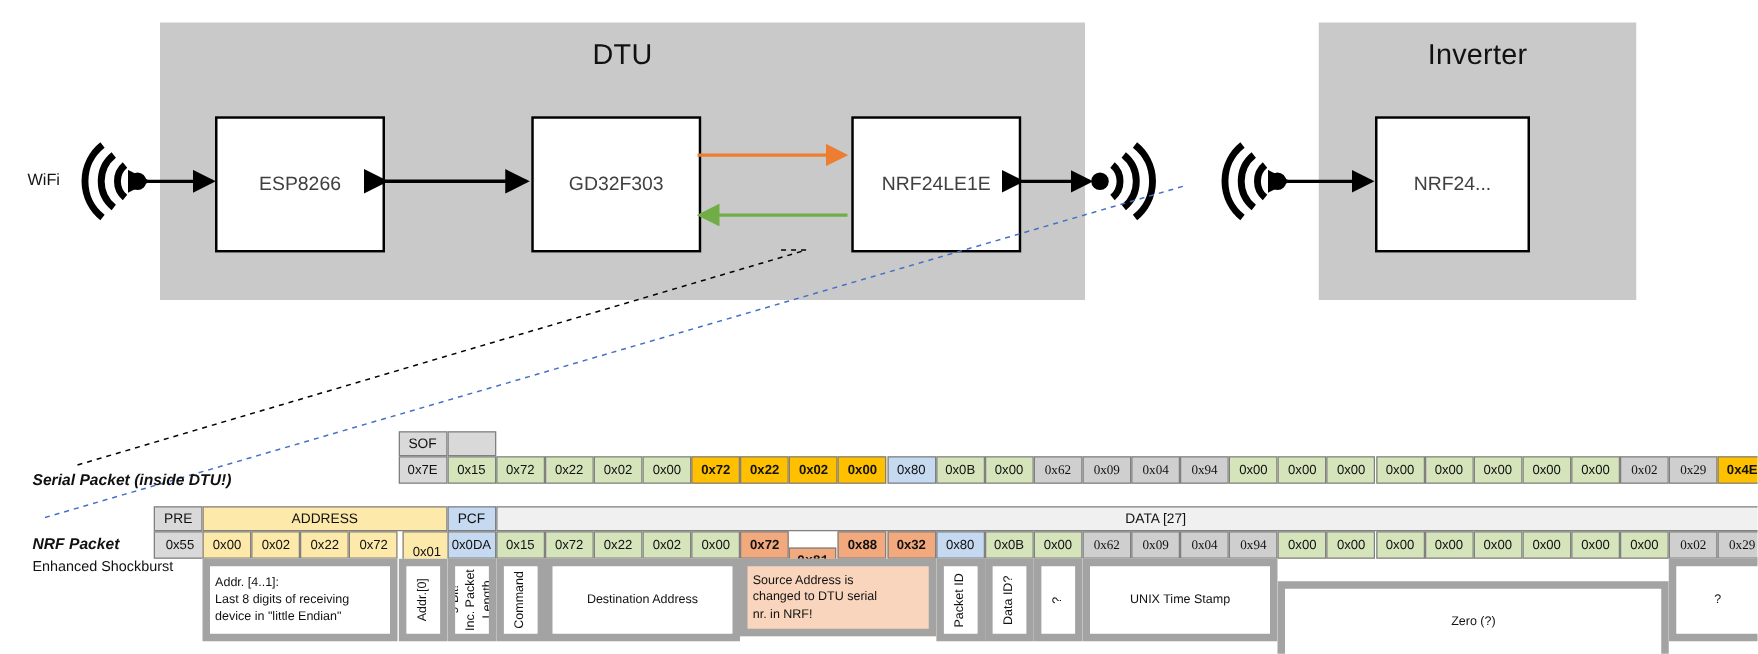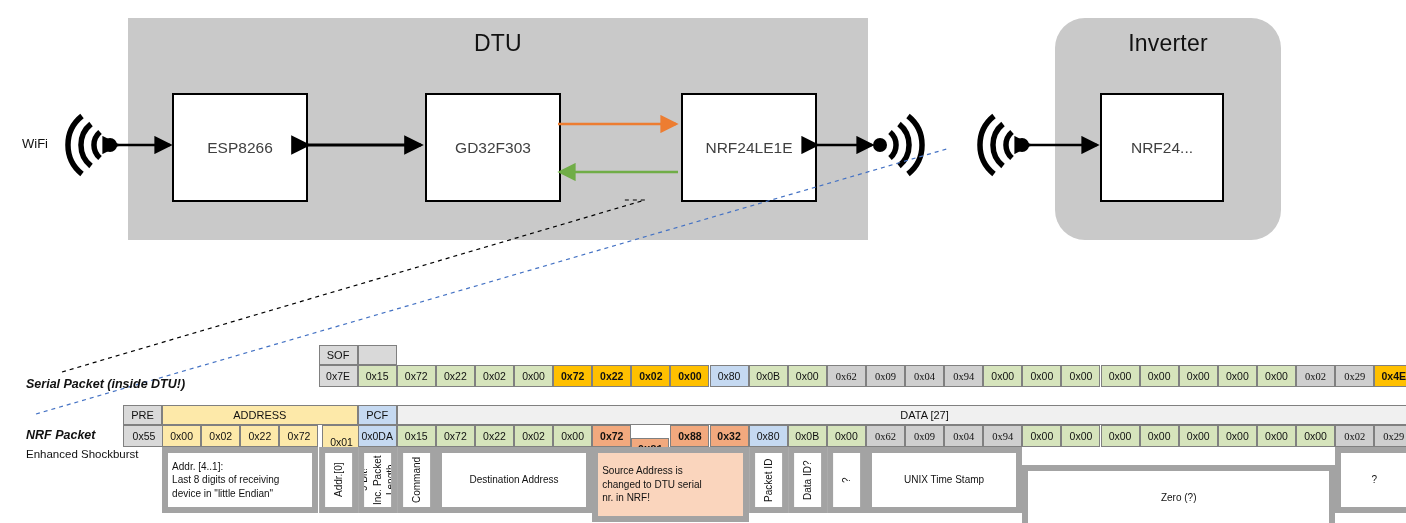--- a/index.html
+++ b/index.html
@@ -67,21 +67,21 @@
 <div class="chip" style="left:172px;top:93px;width:132px;height:105px;">
   <span>ESP8266</span>
 </div>
 <div class="chip" style="left:425px;top:93px;width:132px;height:105px;">
   <span>GD32F303</span>
 </div>
 <div class="chip" style="left:681px;top:93px;width:132px;height:105px;">
   <span>NRF24LE1E</span>
 </div>
 
-<div class="enclosure" style="left:1055px;top:18px;width:226px;height:222px;border-radius:30px;">
+<div class="enclosure" style="left:1055px;top:18px;width:254px;height:222px;">
   <div class="enclosure-title">Inverter</div>
 </div>
 <div class="chip" style="left:1100px;top:93px;width:120px;height:105px;">
   <span>NRF24...</span>
 </div>
 
 <div class="wifi-label" style="left:22px;top:136px;">WiFi</div>
 
 <svg id="overlay">
   <defs>
@@ -203,20 +203,20 @@
     <div class="cell c-green" style="left: 1217.8px; top: 425px; width: 39.1px; height: 22px;">0x00</div>
     <div class="cell c-green" style="left: 1256.9px; top: 425px; width: 39.1px; height: 22px;">0x00</div>
     <div class="cell c-green" style="left: 1296px; top: 425px; width: 39.1px; height: 22px;">0x00</div>
     <div class="cell c-greengray" style="left: 1335.1px; top: 425px; width: 39.1px; height: 22px;">0x02</div>
     <div class="cell c-greengray" style="left: 1374.2px; top: 425px; width: 39.1px; height: 22px;">0x29</div>
     <div class="desc left" style="left: 162.1px; top: 447px; width: 156.4px; height: 66px;">Addr. [4..1]:<br>Last 8 digits of receiving<br>device in "little Endian"</div>
     <div class="desc vert" style="left: 318.5px; top: 447px; width: 39.1px; height: 66px;">Addr.[0]</div>
     <div class="desc vert2" style="left: 357.6px; top: 447px; width: 39.1px; height: 66px;">9 Bit!<br>Inc. Packet<br>Length</div>
     <div class="desc vert" style="left: 396.7px; top: 447px; width: 39.1px; height: 66px;">Command</div>
     <div class="desc" style="left: 435.8px; top: 447px; width: 156.4px; height: 66px;">Destination Address</div>
-    <div class="desc left c-salmon-lite" style="left: 592.2px; top: 447px; width: 156.4px; height: 75px; background: rgb(250, 213, 189);">Source Address is<br>changed to DTU serial<br>nr. in NRF!</div>
+    <div class="desc left c-salmon-lite" style="left: 592.2px; top: 447px; width: 156.4px; height: 62px; background: rgb(250, 213, 189);">Source Address is<br>changed to DTU serial<br>nr. in NRF!</div>
     <div class="desc vert" style="left: 748.6px; top: 447px; width: 39.1px; height: 66px;">Packet ID</div>
     <div class="desc vert" style="left: 787.7px; top: 447px; width: 39.1px; height: 66px;">Data ID?</div>
     <div class="desc vert" style="left: 826.8px; top: 447px; width: 39.1px; height: 66px;">?</div>
     <div class="desc" style="left: 865.9px; top: 447px; width: 156.4px; height: 66px;">UNIX Time Stamp</div>
     <div class="desc" style="left: 1022.3px; top: 465px; width: 312.8px; height: 66px;">Zero (?)</div>
     <div class="desc" style="left: 1335.1px; top: 447px; width: 78.2px; height: 66px;">?</div>
   </div>
 
 </body></html>

